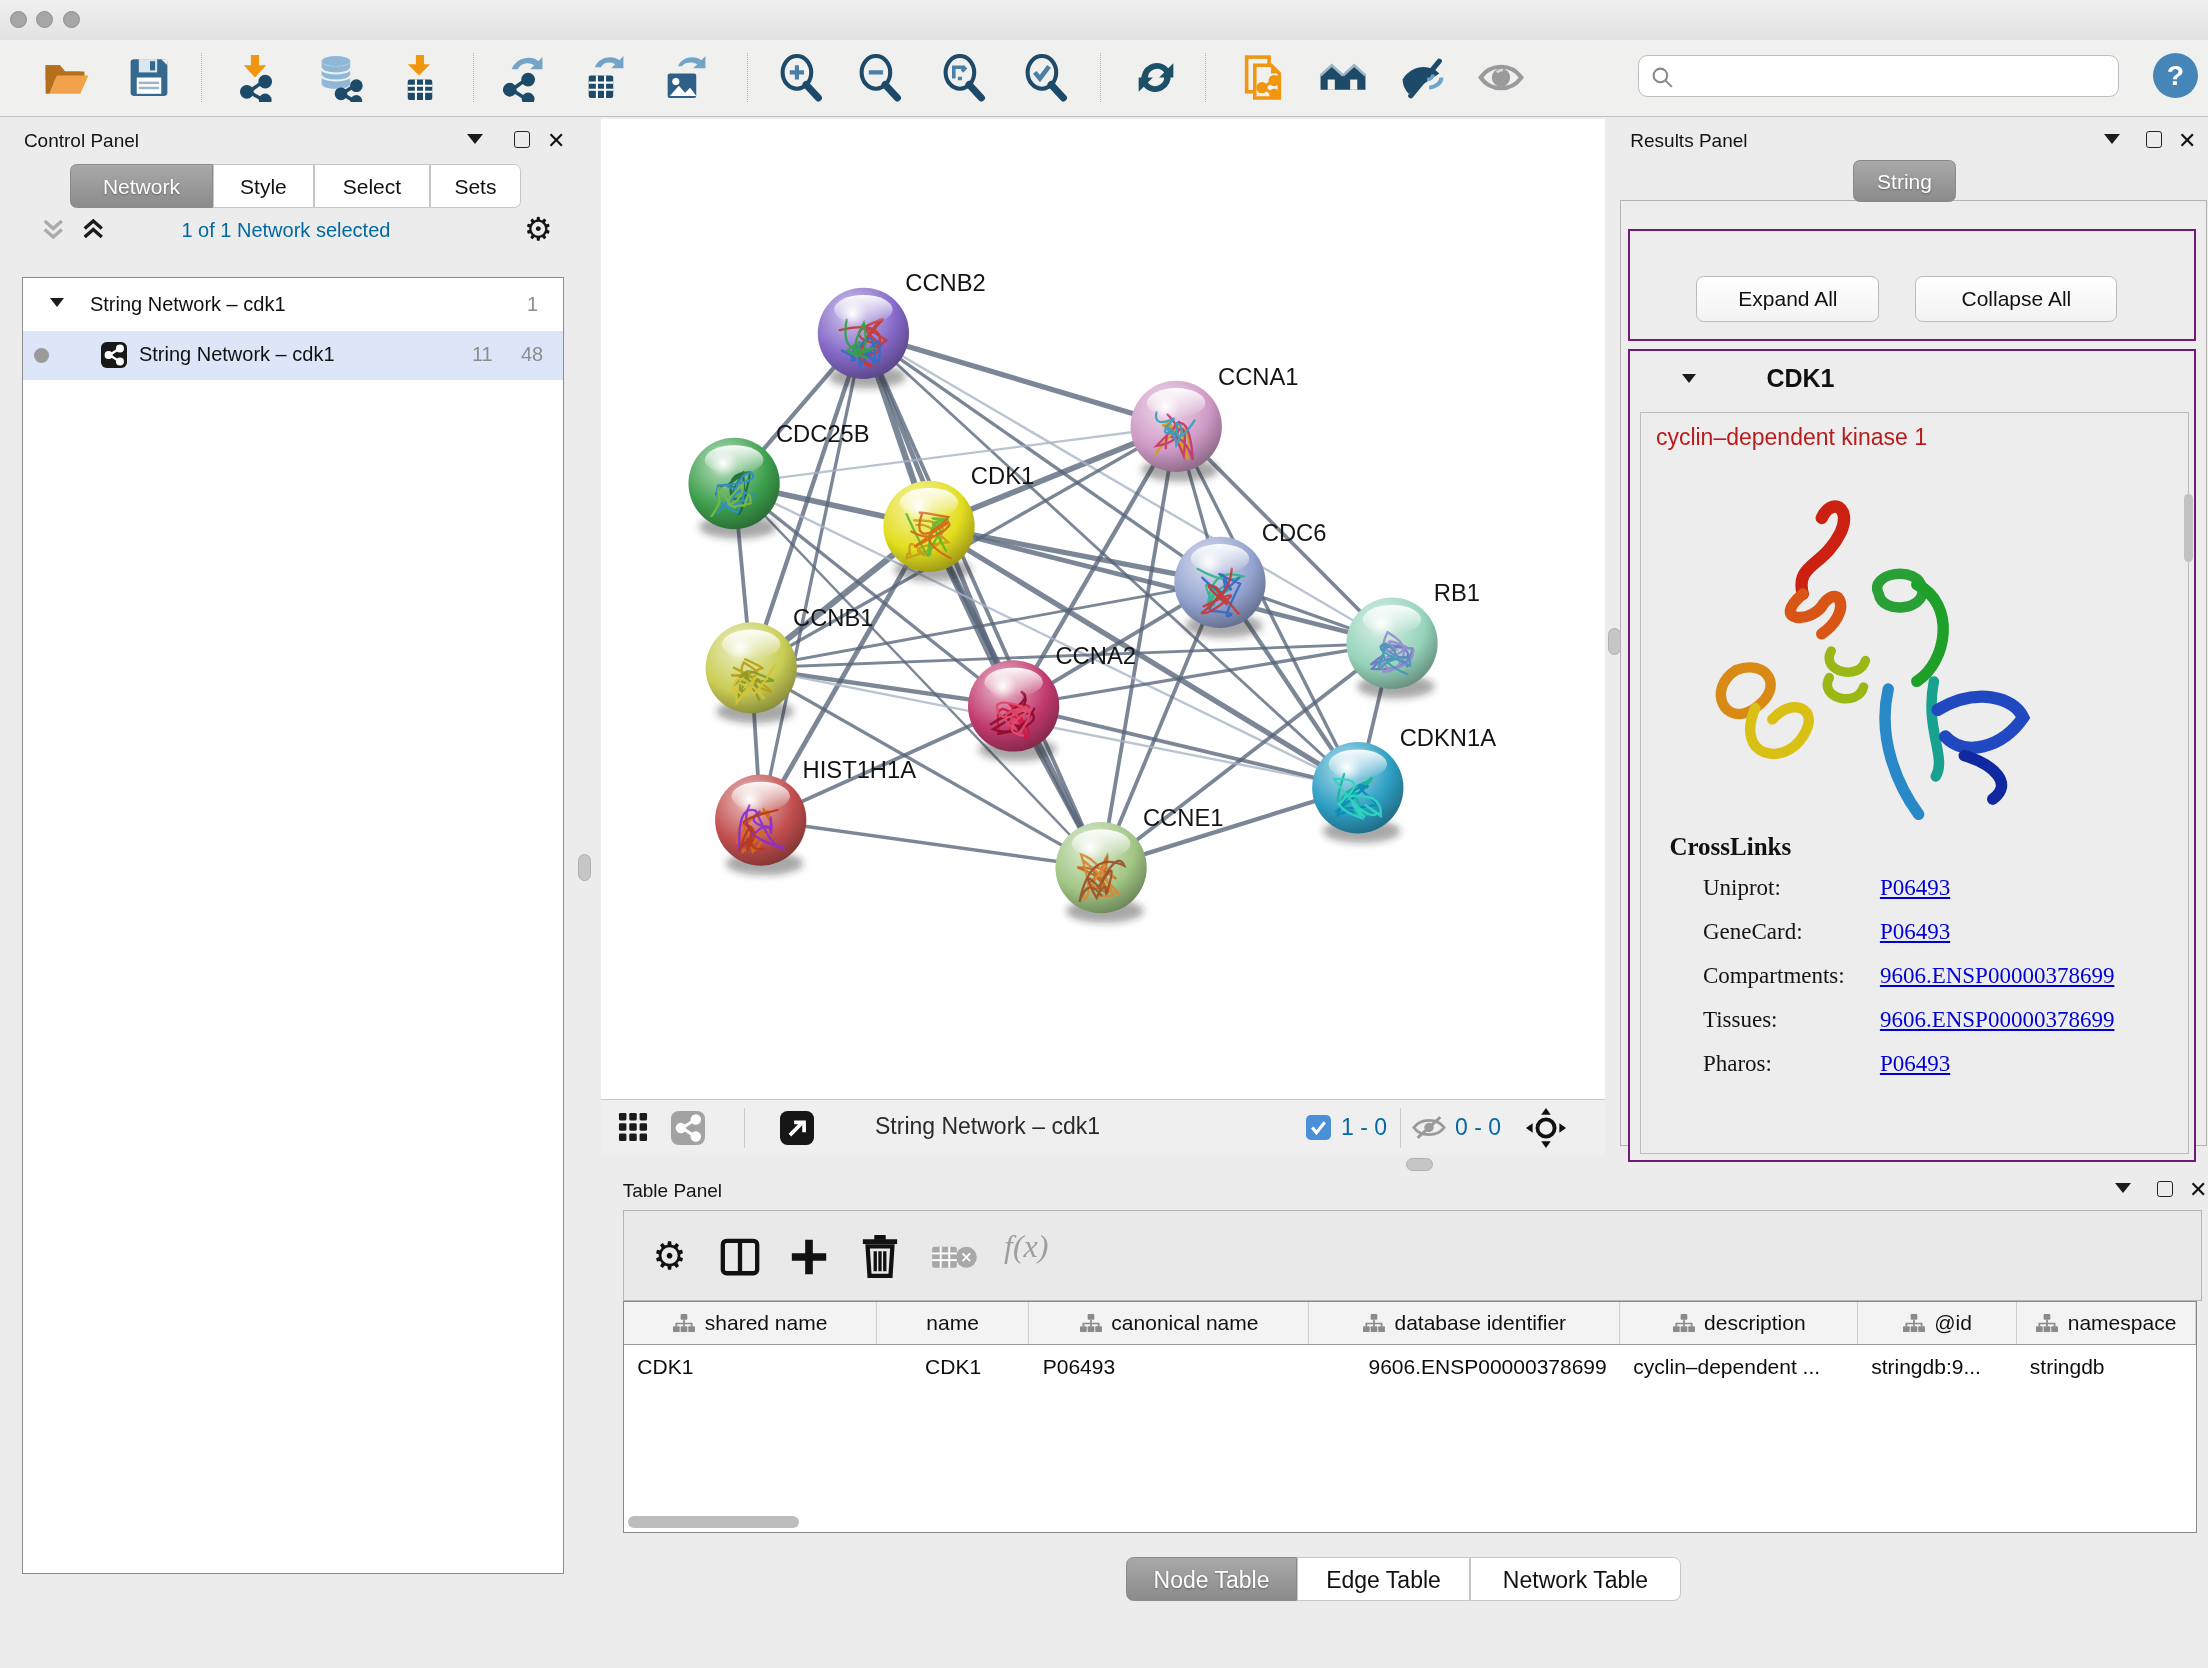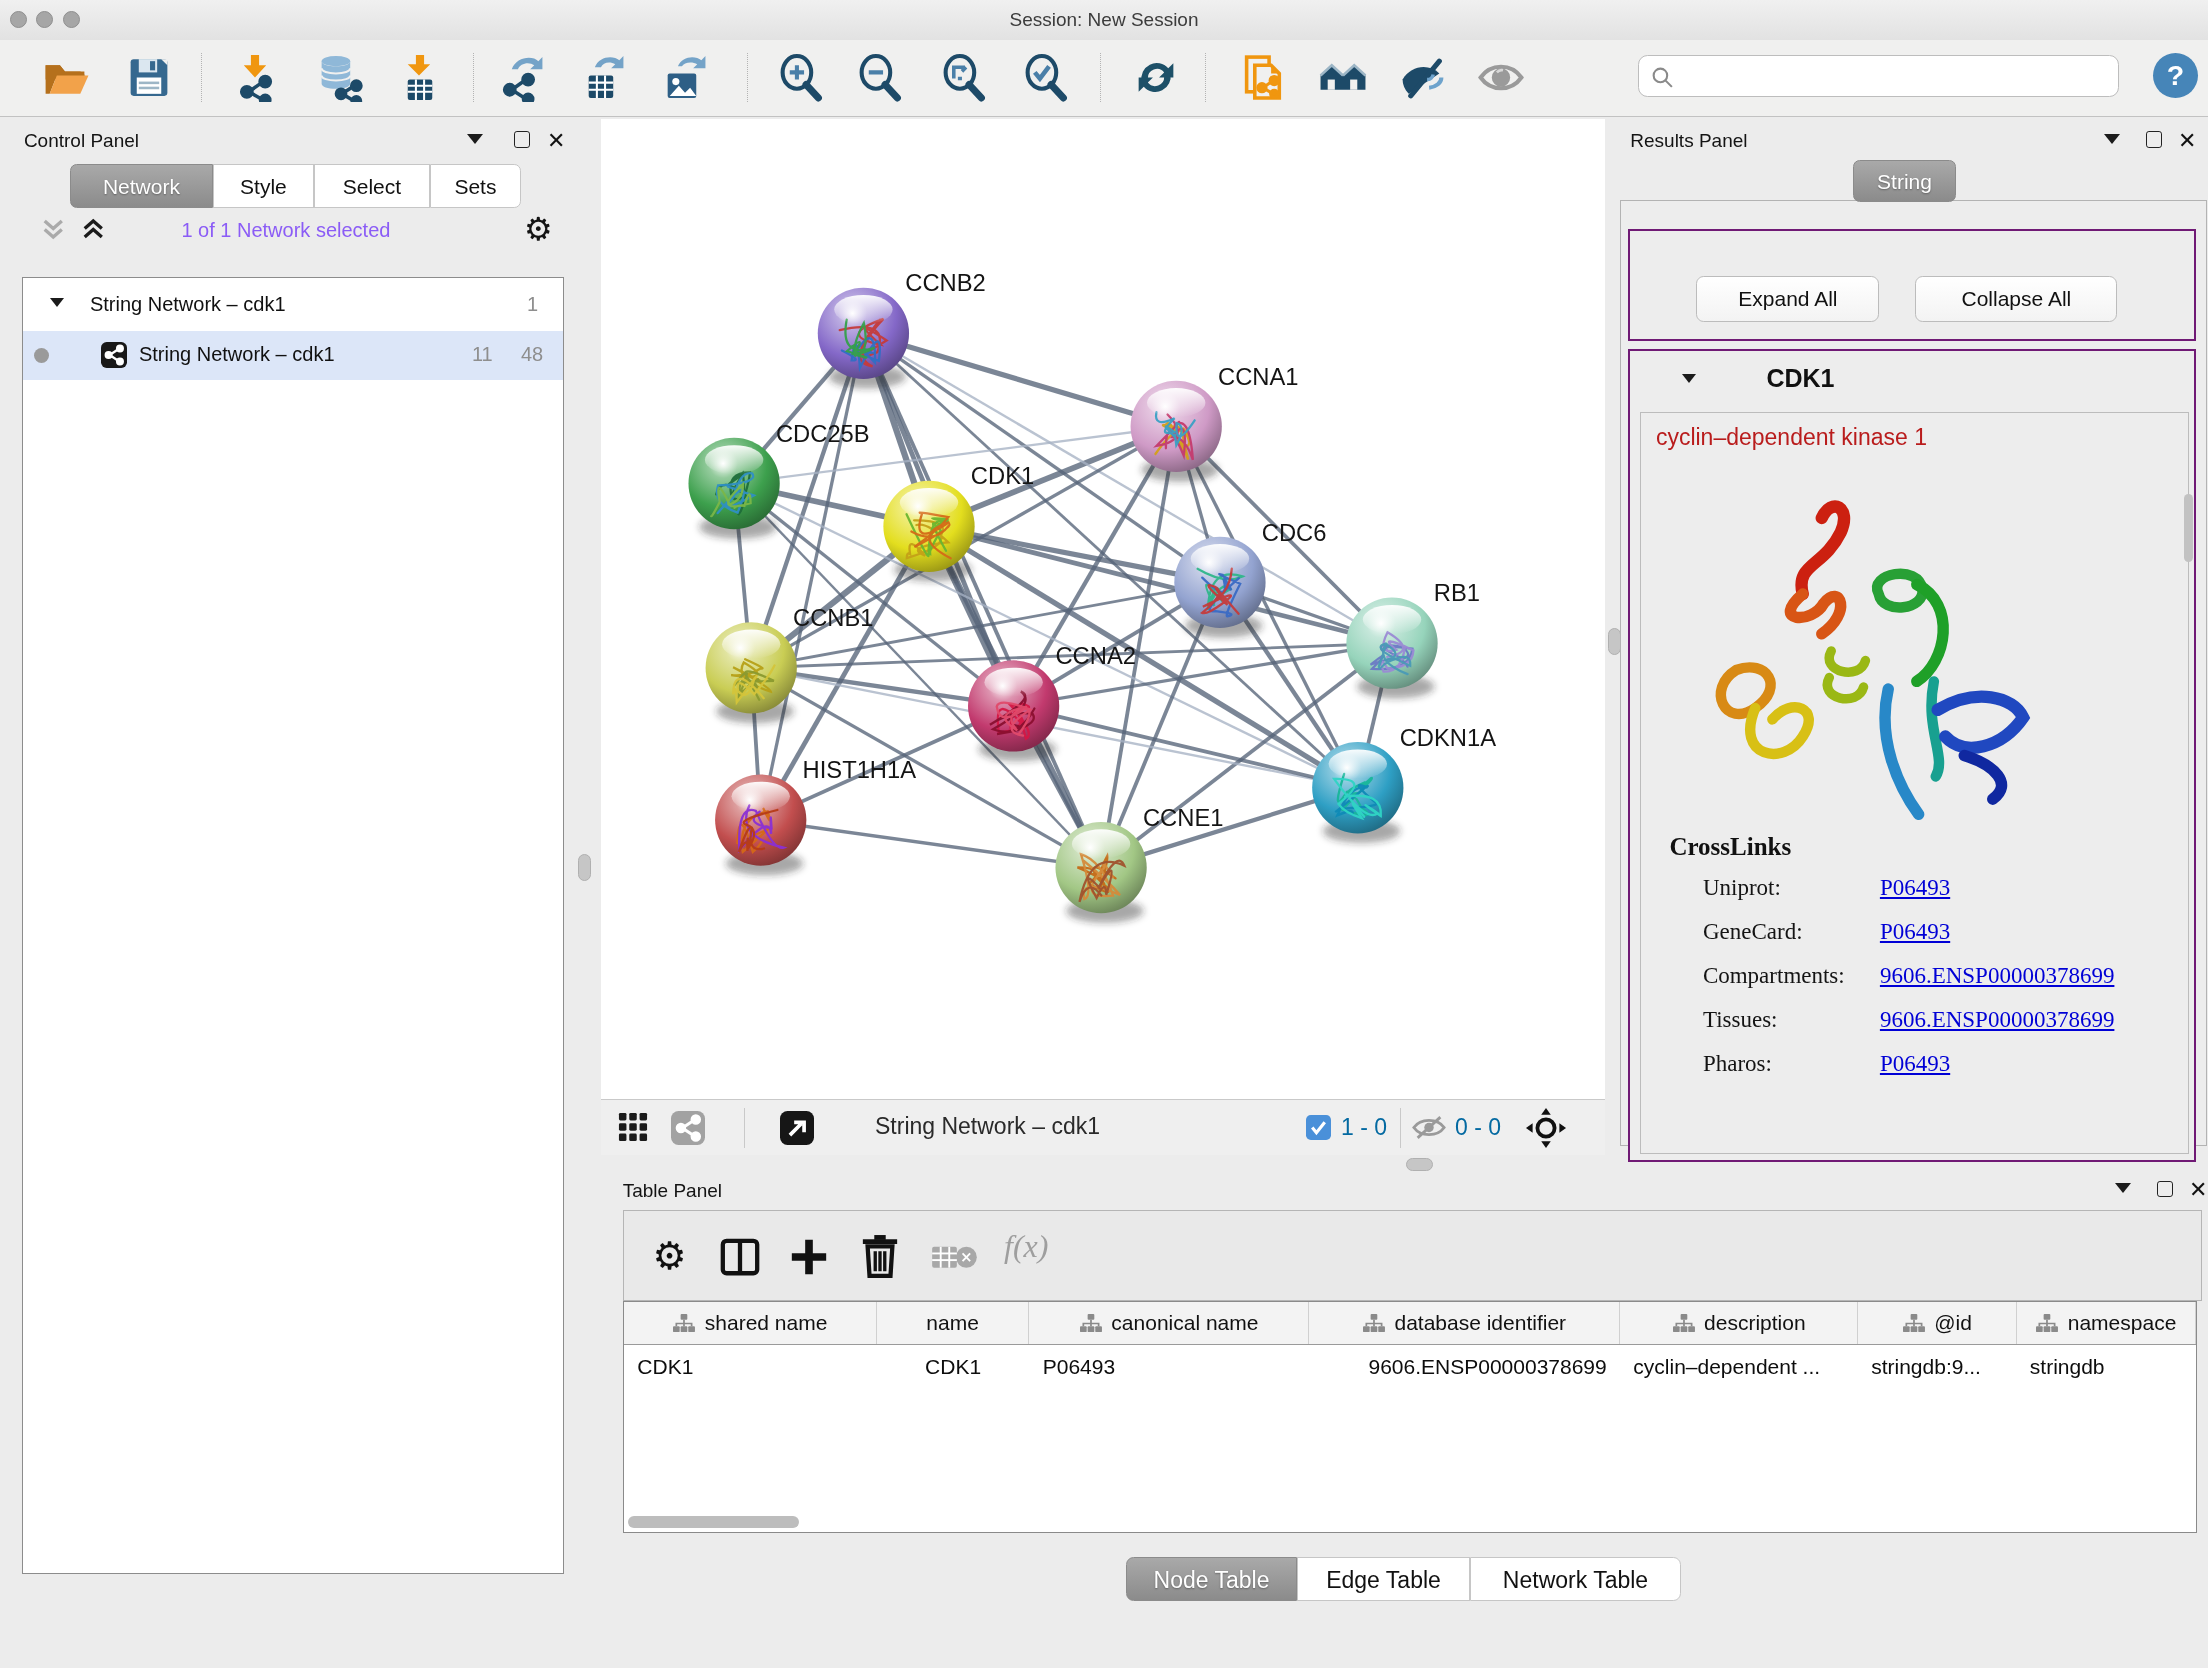--- a/index.html
+++ b/index.html
@@ -49,21 +49,20 @@
 </style>
 </head>
 <body>
 
 <div class="window">
 
   <div class="titlebar">
     <span class="light" style="left:9.5px"></span>
     <span class="light" style="left:36px"></span>
     <span class="light" style="left:63px"></span>
-    <div class="win-title">Session: New Session</div>
   </div>
 
   <div class="toolbar">
     <div class="tool" style="left:65px">
       <svg viewBox="0 0 48 48" width="49" height="49">
           <path d="M5 12h14l5 6h19v8H5z" fill="#b5701c"></path>
           <path d="M5 12v28h4l7-18h28l-5-4H24l-5-6z" fill="#b5701c"></path>
           <path d="M9 40h30l8-18H16z" fill="#f2a24a"></path>
         </svg>
     </div>
@@ -260,21 +259,21 @@
           <path d="M6 3 l9 8 9-8"></path>
           <path d="M6 12 l9 8 9-8"></path>
         </g>
       </svg>
     <svg class="abs" style="left:76px;top:99px" width="28.5" height="23" viewBox="0 0 30 24">
         <g stroke="#1b1b1b" stroke-width="3.5" fill="none">
           <path d="M6 11 l9-8 9 8"></path>
           <path d="M6 20 l9-8 9 8"></path>
         </g>
       </svg>
-    <span class="abs" style="left:0;top:100px;width:566px;text-align:center;font-size:20px;color:#8b5cf6">1 of 1 Network selected</span>
+    <span class="abs" style="left:0;top:100px;width:566px;text-align:center;font-size:20px;color:#0369a1">1 of 1 Network selected</span>
     <span class="abs" style="left:521px;top:91px;font-size:32px;color:#141414;font-family:'DejaVu Sans',sans-serif">⚙</span>
 
     <div class="treebox">
       <div class="abs" style="left:0;top:5.7px;width:100%;height:44px">
         <span class="abs trirow" style="left:27px;top:14.3px"></span>
         <span class="abs" style="left:67px;top:9.5px;font-size:20px;color:#111">String Network – cdk1</span>
         <span class="abs graylabel" style="left:504px;top:9.5px;font-size:20px">1</span>
       </div>
       <div class="abs" style="left:0;top:53px;width:100%;height:49px;background:#dce6f8">
         <span class="abs" style="left:11.4px;top:17px;width:15px;height:15px;border-radius:50%;background:#9a9a9a"></span>

